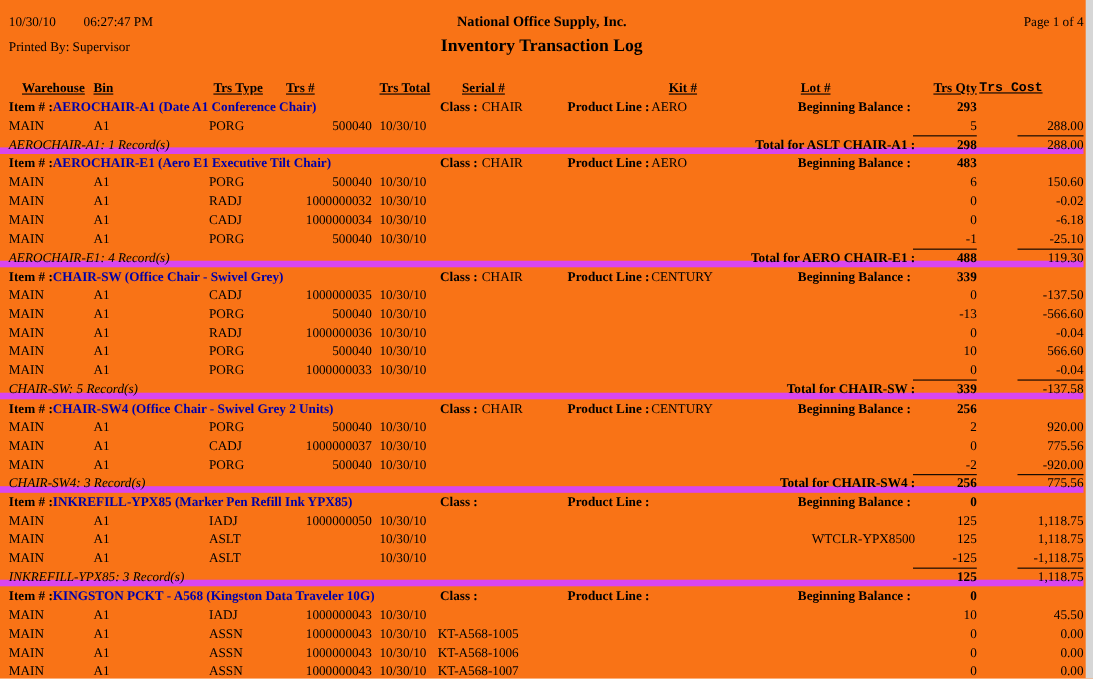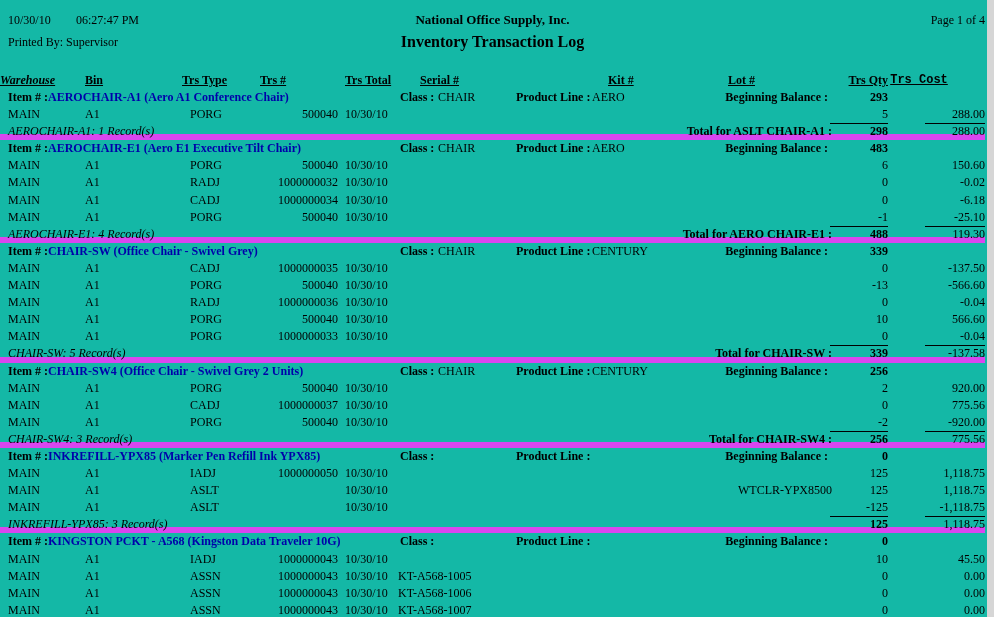--- a/index.html
+++ b/index.html
@@ -1,37 +1,37 @@
 <!DOCTYPE html>
 <html><head>
 <meta charset="utf-8">
 <style>
   * { margin:0; padding:0; box-sizing:border-box; }
   html,body { background:#ffffff; }
   .page {
-    position:relative; width:994px; height:617px; background:#14b8a6;
+    position:relative; width:994px; height:617px; background:#f97316;
     font-family:"Liberation Serif","DejaVu Serif",serif;
     font-size:12px; color:#000; overflow:hidden;
   }
   .edge-strip { position:absolute; top:0; right:0; width:7px; height:617px; background:#d6d6d6; }
 
   
   .hdr-date { position:absolute; left:8px; top:13px; }
   .hdr-time { position:absolute; left:76px; top:13px; }
   .hdr-company { position:absolute; left:0; top:12px; width:985px; text-align:center; font-weight:bold; font-size:13px; }
   .hdr-page { position:absolute; top:13px; left:897px; width:88px; text-align:right; }
   .hdr-printedby { position:absolute; left:8px; top:35px; }
   .hdr-title { position:absolute; left:0; top:33px; width:985px; text-align:center; font-weight:bold; font-size:16px; }
 
   
   .colhdr { position:absolute; top:72px; left:0; width:985px; height:17px; }
   .colhdr span { position:absolute; top:0; font-weight:bold; text-decoration:underline; white-space:nowrap; line-height:17px; }
-  .ch-wh   { left:0;font-style:italic; }
+  .ch-wh   { left:20px; }
   .ch-bin  { left:85px; }
-  .ch-type { left:182px; }
+  .ch-type { left:194px; }
   .ch-no   { left:260px; }
   .ch-date { left:345px; }
   .ch-ser  { left:420px; }
   .ch-kit  { left:608px; }
   .ch-lot  { left:728px; }
   .ch-qty  { left:820px; width:68px; text-align:right; }
   .ch-cost { left:885px; width:68px; text-align:center;font-family:Liberation Mono, monospace; }
 
   
   .rbody { position:absolute; top:89px; left:0; width:985px; }
@@ -91,21 +91,21 @@
     <span class="ch-kit">Kit #</span>
     <span class="ch-lot">Lot #</span>
     <span class="ch-qty">Trs Qty</span>
     <span class="ch-cost">Trs Cost</span>
   </div>
 
   <div class="rbody">
   <div class="group">
     <div class="rrow item-row">
       <span class="cell c-itemlbl">Item # :</span>
-      <span class="cell c-itemname">AEROCHAIR-A1 (Aero A1 Conference Chair)</span>
+      <span class="cell c-itemname">AEROCHAIR-A1 (Date A1 Conference Chair)</span>
       <span class="cell c-classlbl">Class :</span>
       <span class="cell c-classval">CHAIR</span>
       <span class="cell c-pllbl">Product Line :</span>
       <span class="cell c-plval">AERO</span>
       <span class="cell c-bblbl">Beginning Balance :</span>
       <span class="cell c-bbval">293</span>
     </div>
     <div>
   <div class="rrow data-row">
     <span class="cell c-wh">MAIN</span>

